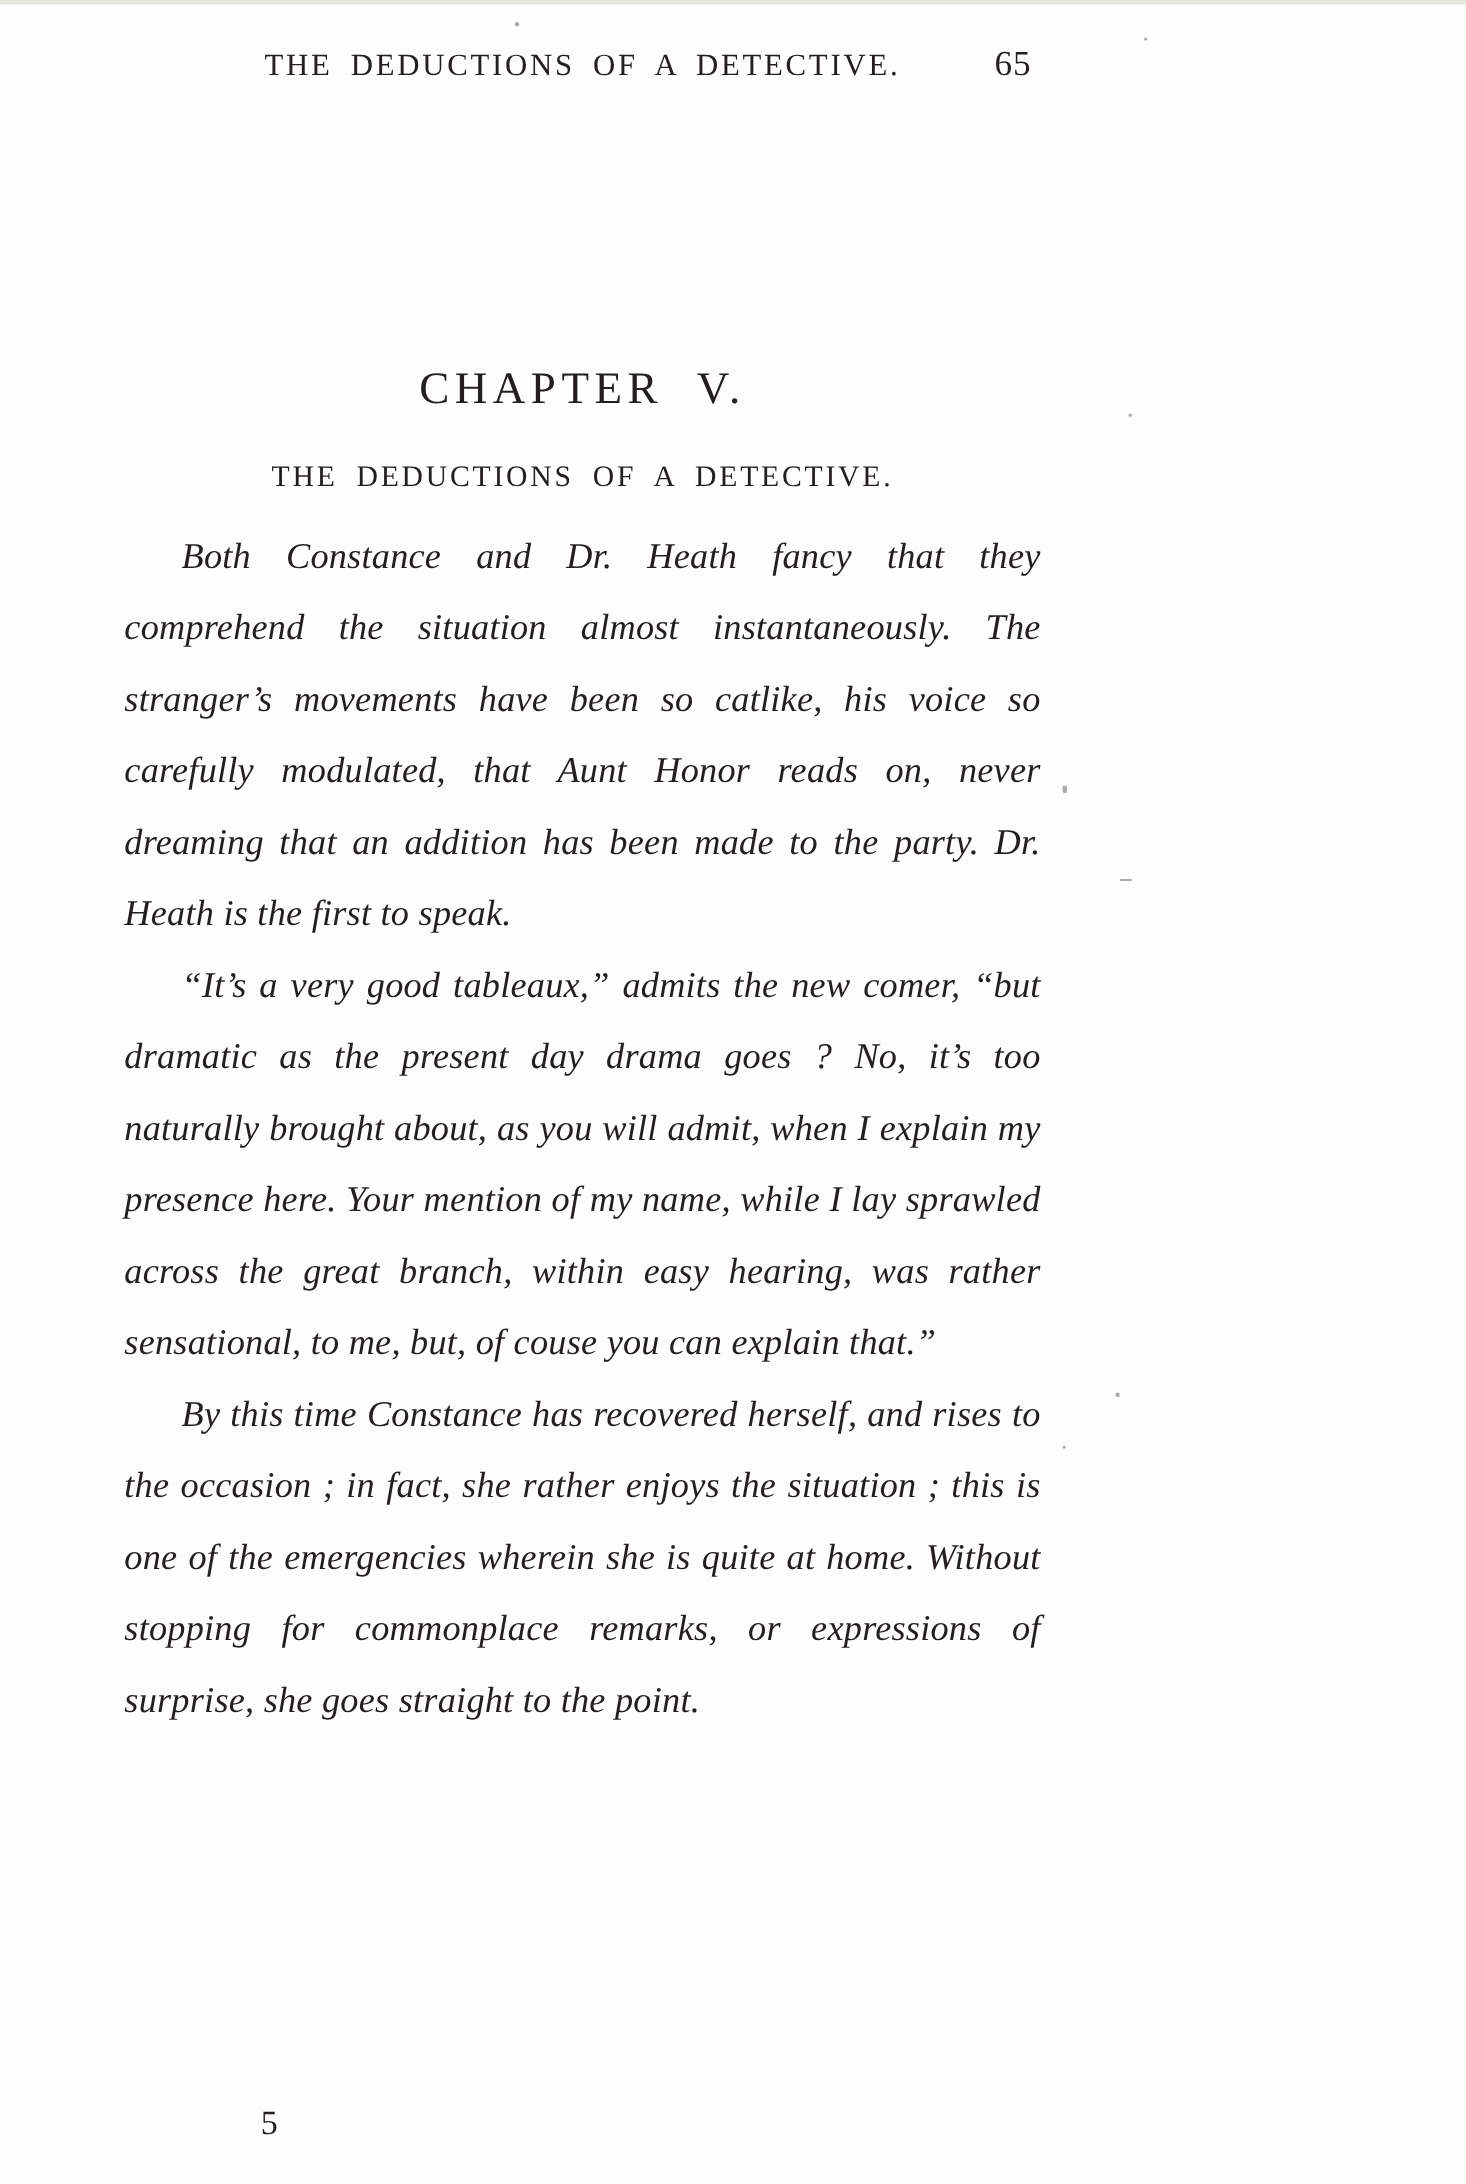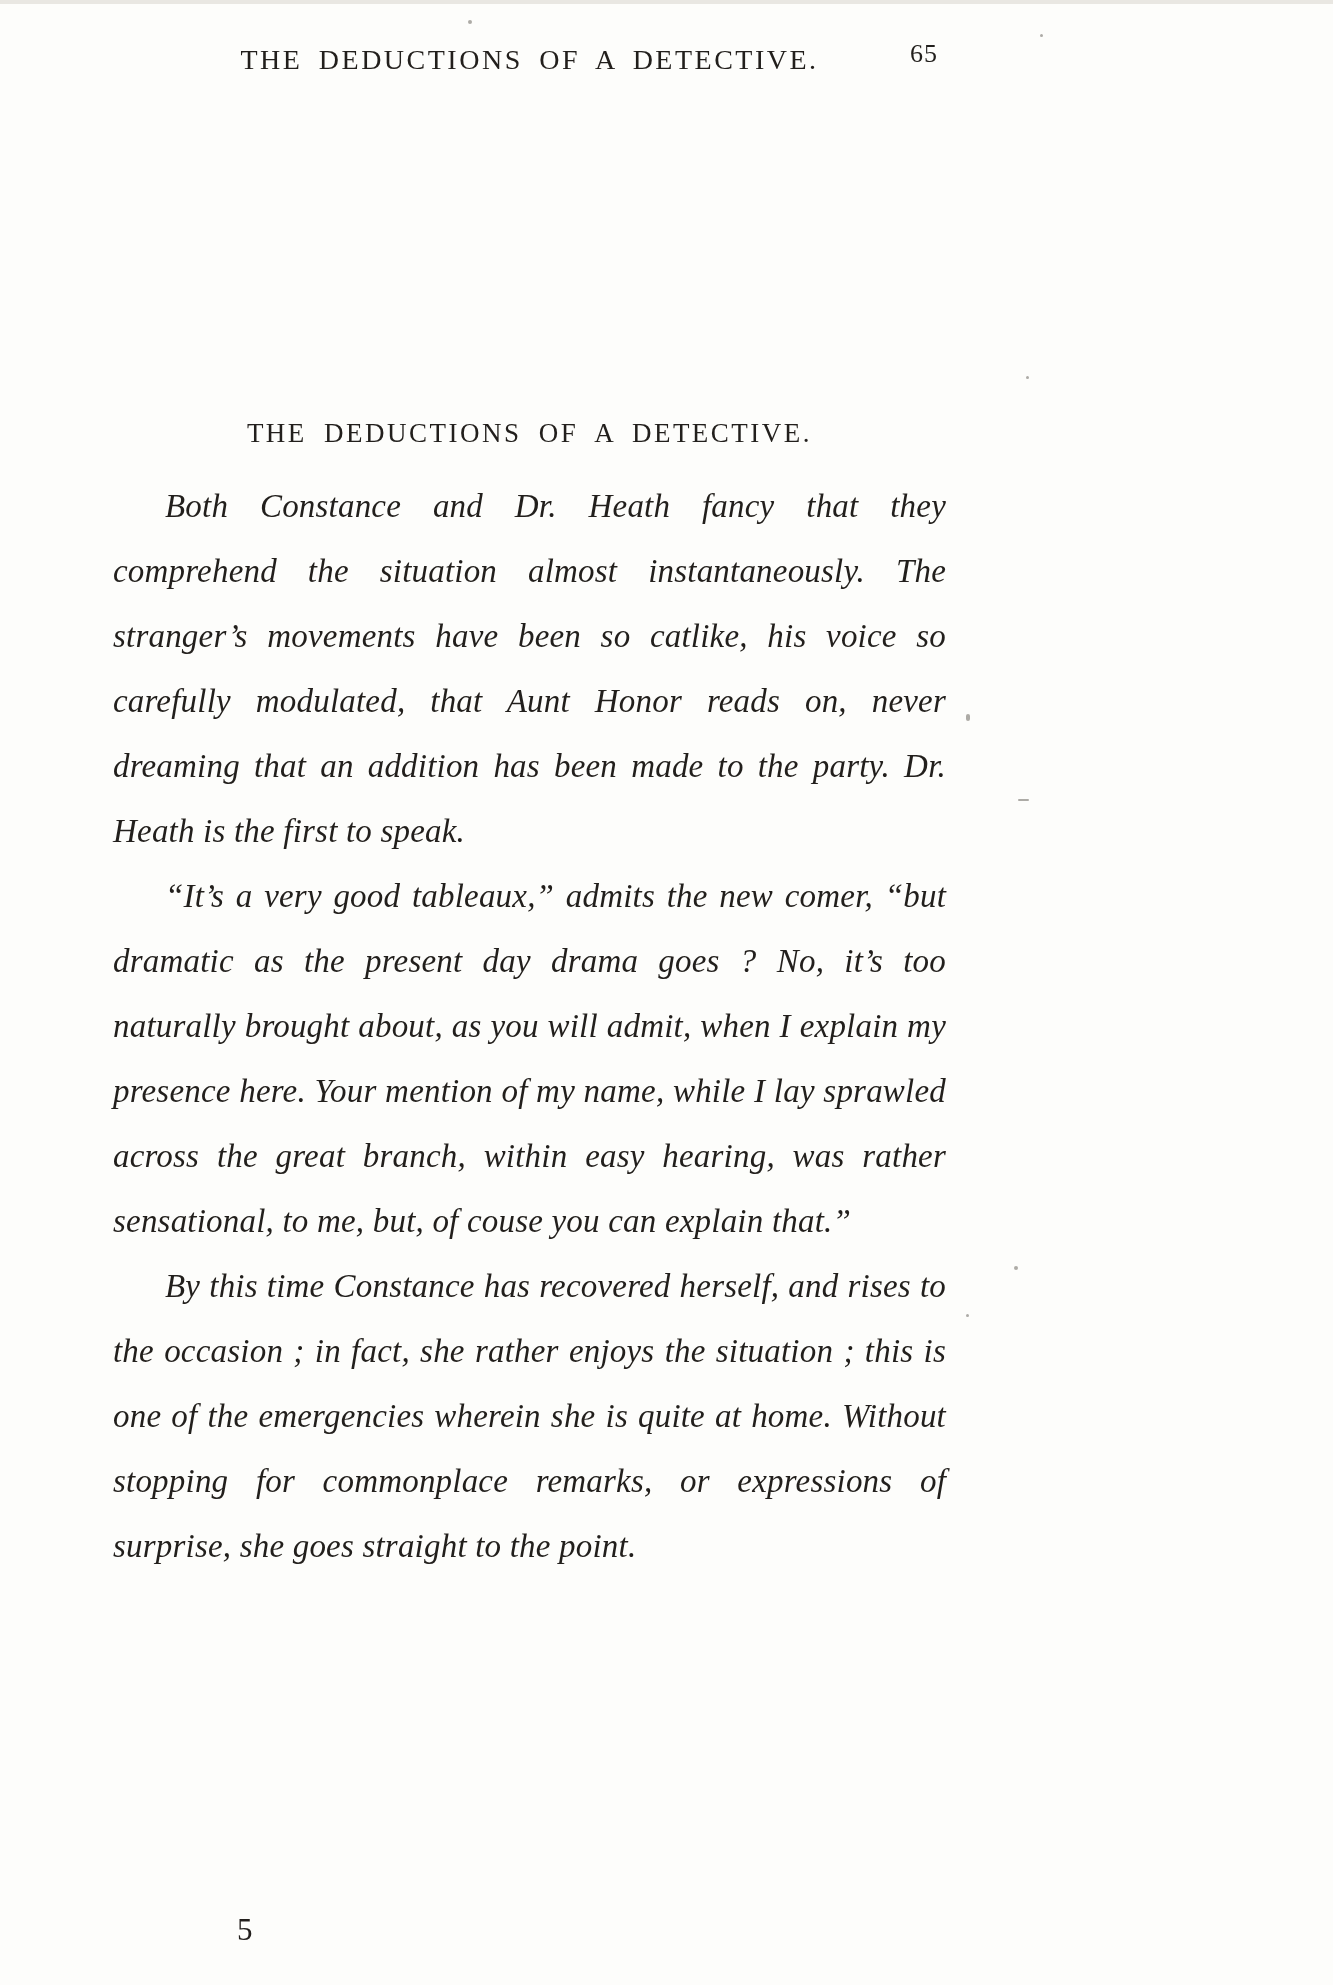--- a/index.html
+++ b/index.html
@@ -31,21 +31,21 @@
     text-align: center;
     font-size: 28px;
     letter-spacing: 2.5px;
     word-spacing: 7px;
     white-space: nowrap;
   }
   .page-number {
     position: absolute;
     top: -5px;
     right: 8px;
-    font-size: 26px;
+    font-size: 32px;
     letter-spacing: 1px;
   }
 
   
   .chapter-heading {
     position: absolute;
     top: 324px;
     left: 113px;
     width: 833px;
     margin: 0;
@@ -107,20 +107,21 @@
 </head>
 <body>
 
 <div class="page">
 
   <div class="running-header">
     <span class="running-title">THE DEDUCTIONS OF A DETECTIVE.</span>
     <span class="page-number">65</span>
   </div>
 
+  <h1 class="chapter-heading">CHAPTER V.</h1>
 
   <h2 class="chapter-subtitle">THE DEDUCTIONS OF A DETECTIVE.</h2>
 
   <div class="body-text">
     <p>Both Constance and Dr. Heath fancy that they comprehend the situation almost instantaneously. The stranger’s movements have been so catlike, his voice so carefully modulated, that Aunt Honor reads on, never dreaming that an addition has been made to the party. Dr. Heath is the first to speak.</p>
     <p>“It’s a very good tableaux,” admits the new comer, “but dramatic as the present day drama goes ? No, it’s too naturally brought about, as you will admit, when I explain my presence here. Your mention of my name, while I lay sprawled across the great branch, within easy hearing, was rather sensational, to me, but, of couse you can explain that.”</p>
     <p>By this time Constance has recovered herself, and rises to the occasion ; in fact, she rather enjoys the situation ; this is one of the emergencies wherein she is quite at home. Without stopping for commonplace remarks, or expressions of surprise, she goes straight to the point.</p>
   </div>
 
   <div class="signature-mark">5</div>

